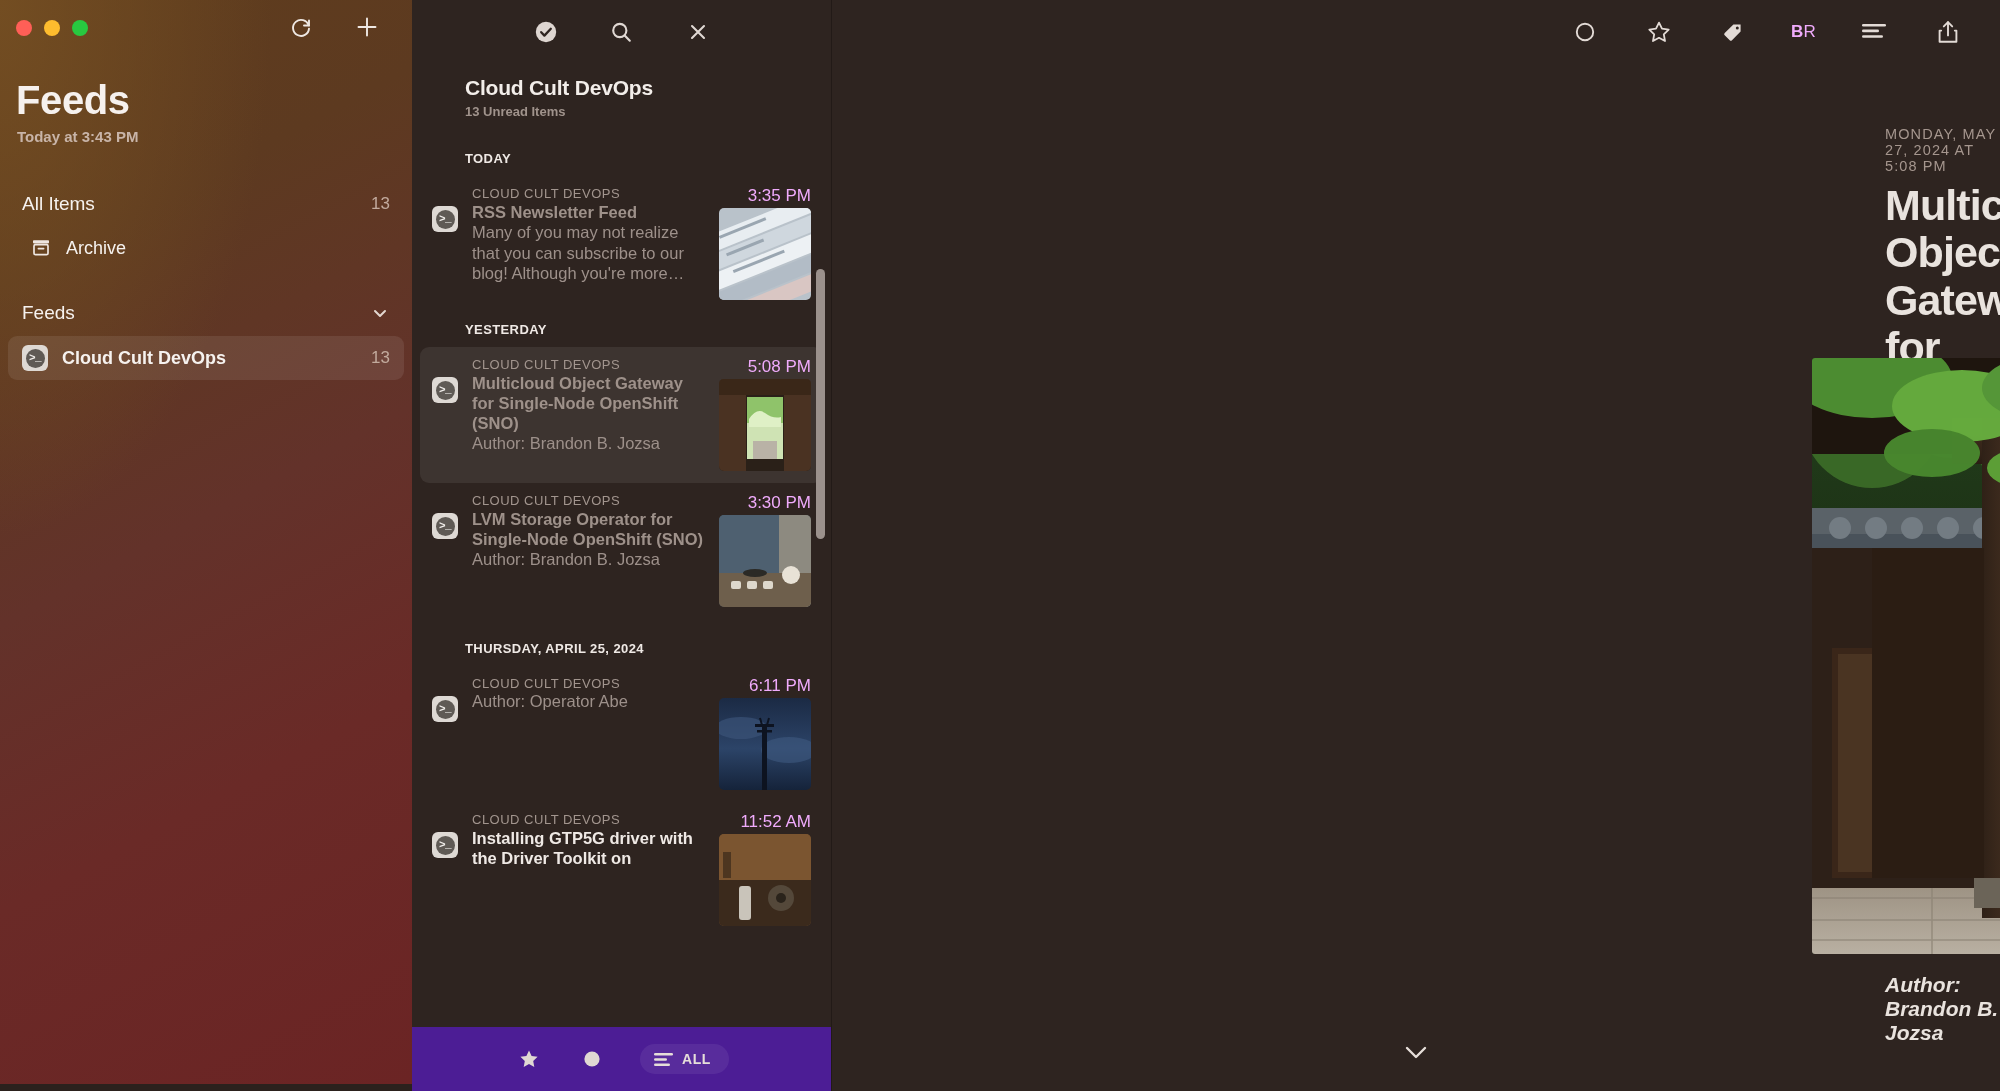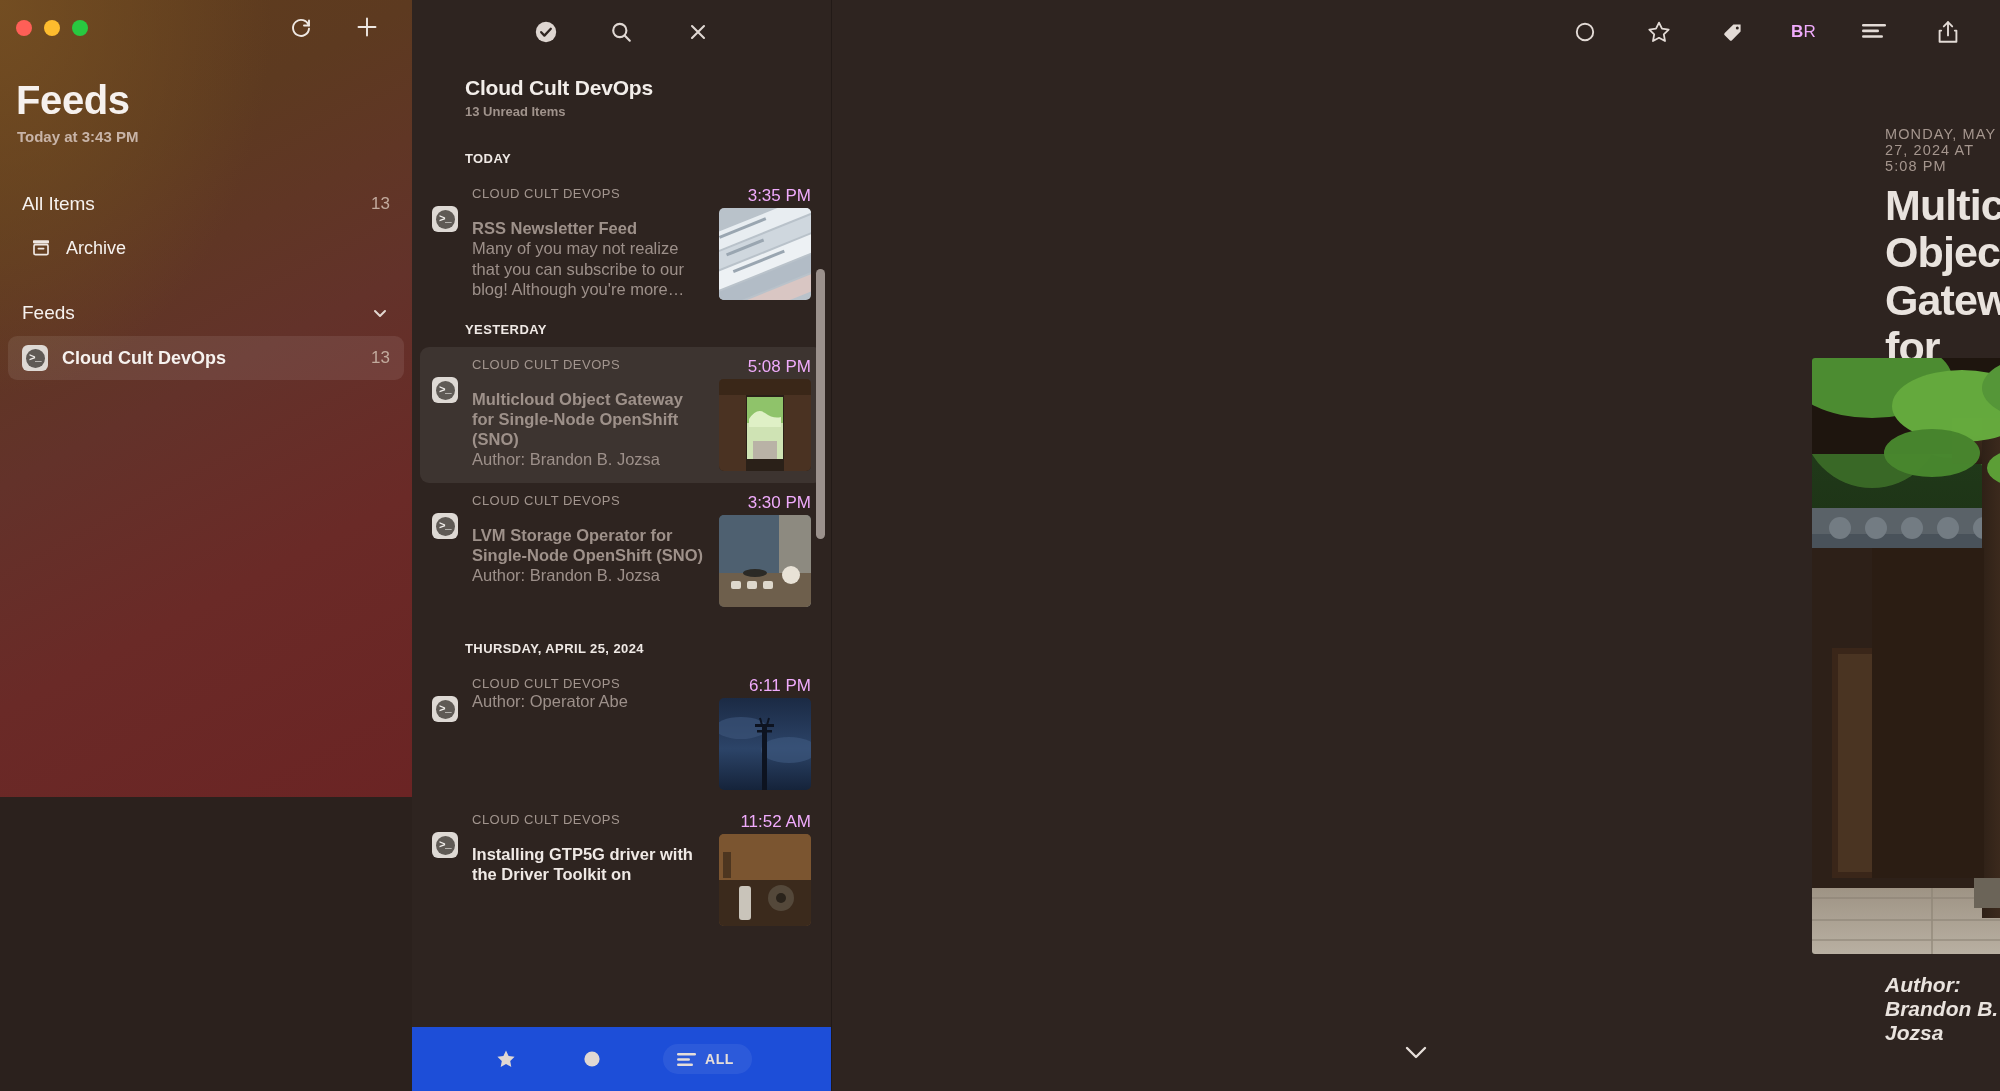--- a/index.html
+++ b/index.html
@@ -9,21 +9,21 @@
     overflow: hidden;
     background: #2b211d;
     font-family: "Liberation Sans", sans-serif;
     -webkit-font-smoothing: antialiased;
   }
   .app { position: relative; width: 2000px; height: 1091px; display: flex; }
 
   
   .sidebar {
     position: relative;
-    width: 412px; height: 797px;
+    width: 412px; height: 1084px;
     background:
       radial-gradient(120% 90% at 0% 0%, rgba(116,78,34,0.95) 0%, rgba(104,66,30,0.0) 55%),
       linear-gradient(152deg, #5f3d1d 0%, #5d3a20 22%, #63322a 48%, #6a2a27 70%, #6b2424 100%);
     flex: 0 0 412px;
     overflow: hidden;
   }
   .traffic {
     position: absolute; left: 16px; top: 20px;
     display: flex; gap: 12px; align-items: center;
   }
@@ -104,21 +104,21 @@
     position: relative; display: flex; margin: 0 8px;
     padding: 10px 12px 12px 12px; border-radius: 9px;
   }
   .item.selected { background: rgba(255,255,255,0.075); }
   .item .ico { padding-top: 20px; }
   .item .body { flex: 1 1 auto; min-width: 0; padding-left: 0; }
   .item .src {
     font-size: 13px; font-weight: 400; color: #a2958e;
     letter-spacing: 0.5px; text-transform: uppercase;
   }
-  .item .ttl { font-size: 16.5px; font-weight: 700; line-height: 1.22; margin-top: 17px; color: #efe9e5; }
+  .item .ttl { font-size: 16.5px; font-weight: 700; line-height: 1.22; margin-top: 1px; color: #efe9e5; }
   .item.read .ttl { color: #9e918a; font-weight: 700; }
   .item .snip { font-size: 16.5px; font-weight: 400; line-height: 1.25; color: #9d908a; }
   .item .time {
     position: absolute; right: 12px; top: 10px;
     font-size: 17px; color: #f0abfc; white-space: nowrap;
   }
   .item .thumb {
     width: 92px; height: 92px; border-radius: 5px;
     flex: 0 0 92px; margin-left: 6px; margin-top: 22px; overflow: hidden;
   }
@@ -126,22 +126,22 @@
   .item .txtwrap { flex: 1 1 auto; min-width: 0; padding-right: 8px; }
 
   .vscroll {
     position: absolute; right: 6px; top: 150px;
     width: 9px; height: 270px; border-radius: 5px;
     background: #9b918c;
   }
 
   .list-bottom {
     position: absolute; left: 0; right: 0; bottom: 0; height: 64px;
-    display: flex; align-items: center; justify-content: center; gap: 56px;
-    background: #1d4ed8;
+    display: flex; align-items: center; justify-content: center; gap: 33px;
+    background: #4c1d95;
   }
   .pill {
     display: flex; align-items: center; gap: 9px;
     background: rgba(255,255,255,0.07);
     border-radius: 18px; padding: 7px 18px 7px 14px;
   }
   .pill .lbl { font-size: 14px; font-weight: 700; color: #e6ded9; letter-spacing: 0.6px; }
 
   
   .detail { position: relative; flex: 1 1 auto; height: 1091px; background: #2e2420; overflow: hidden; }

